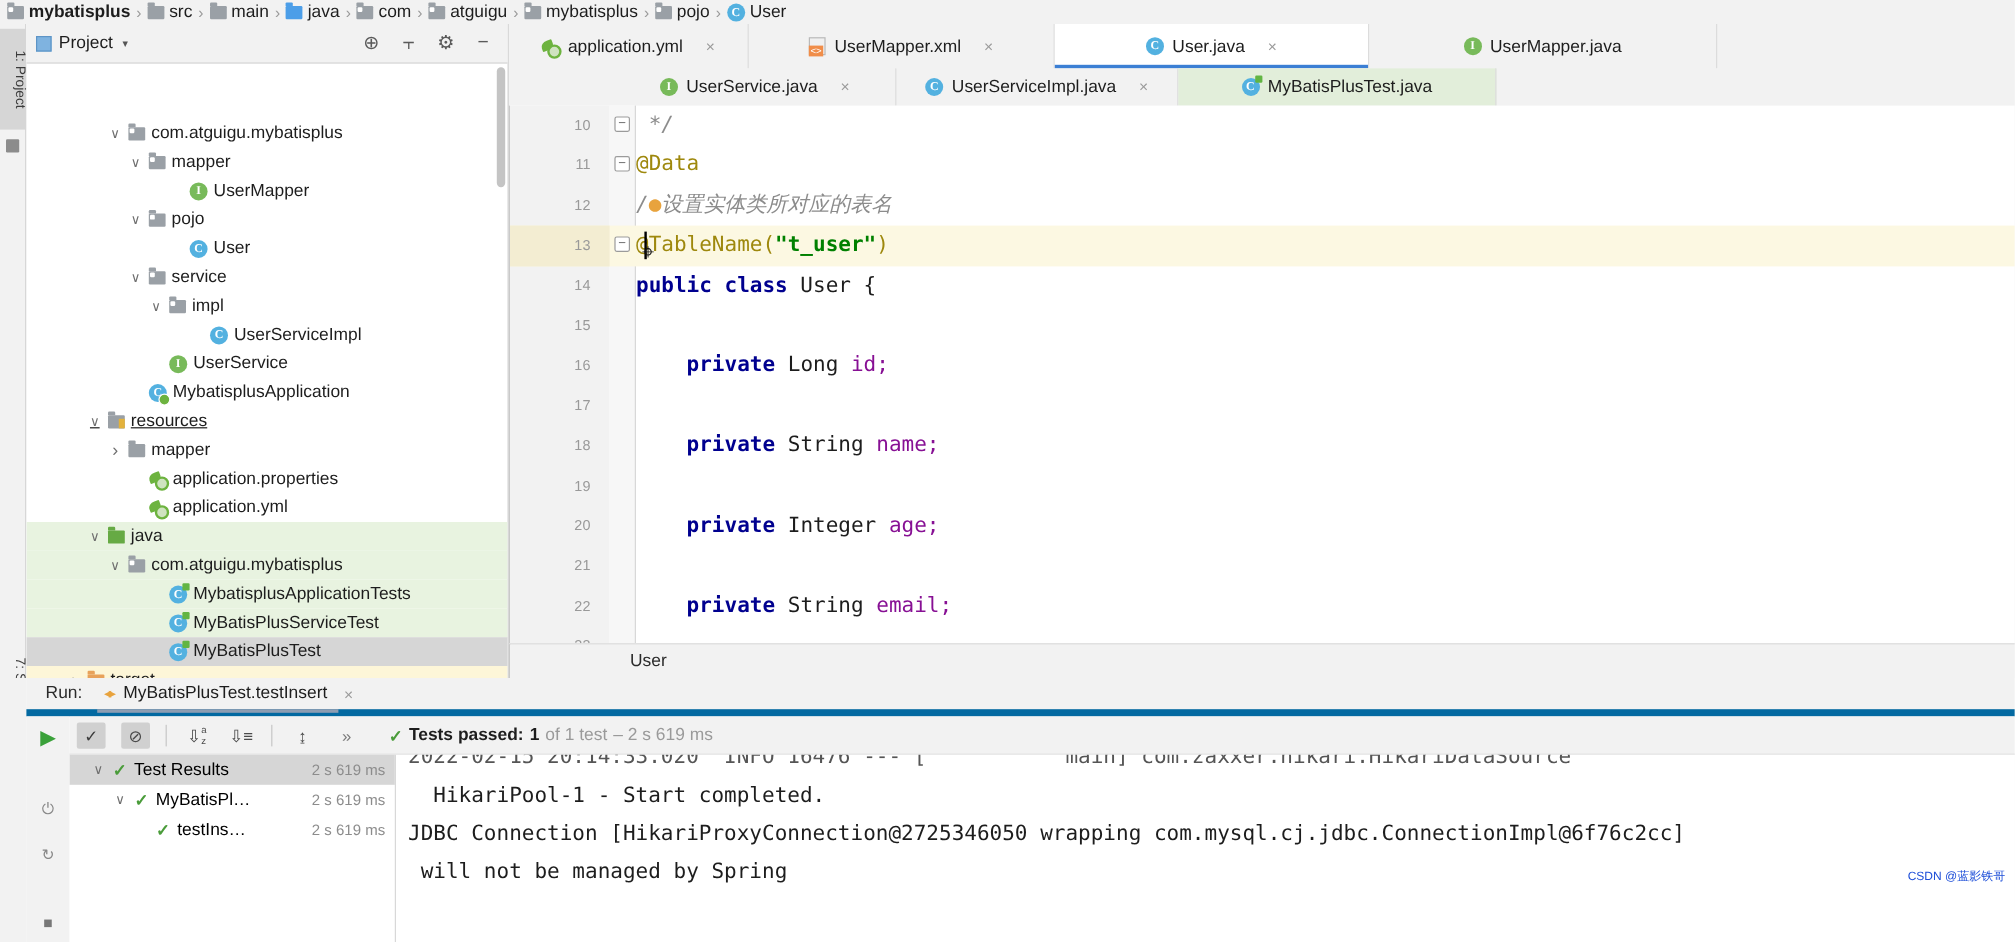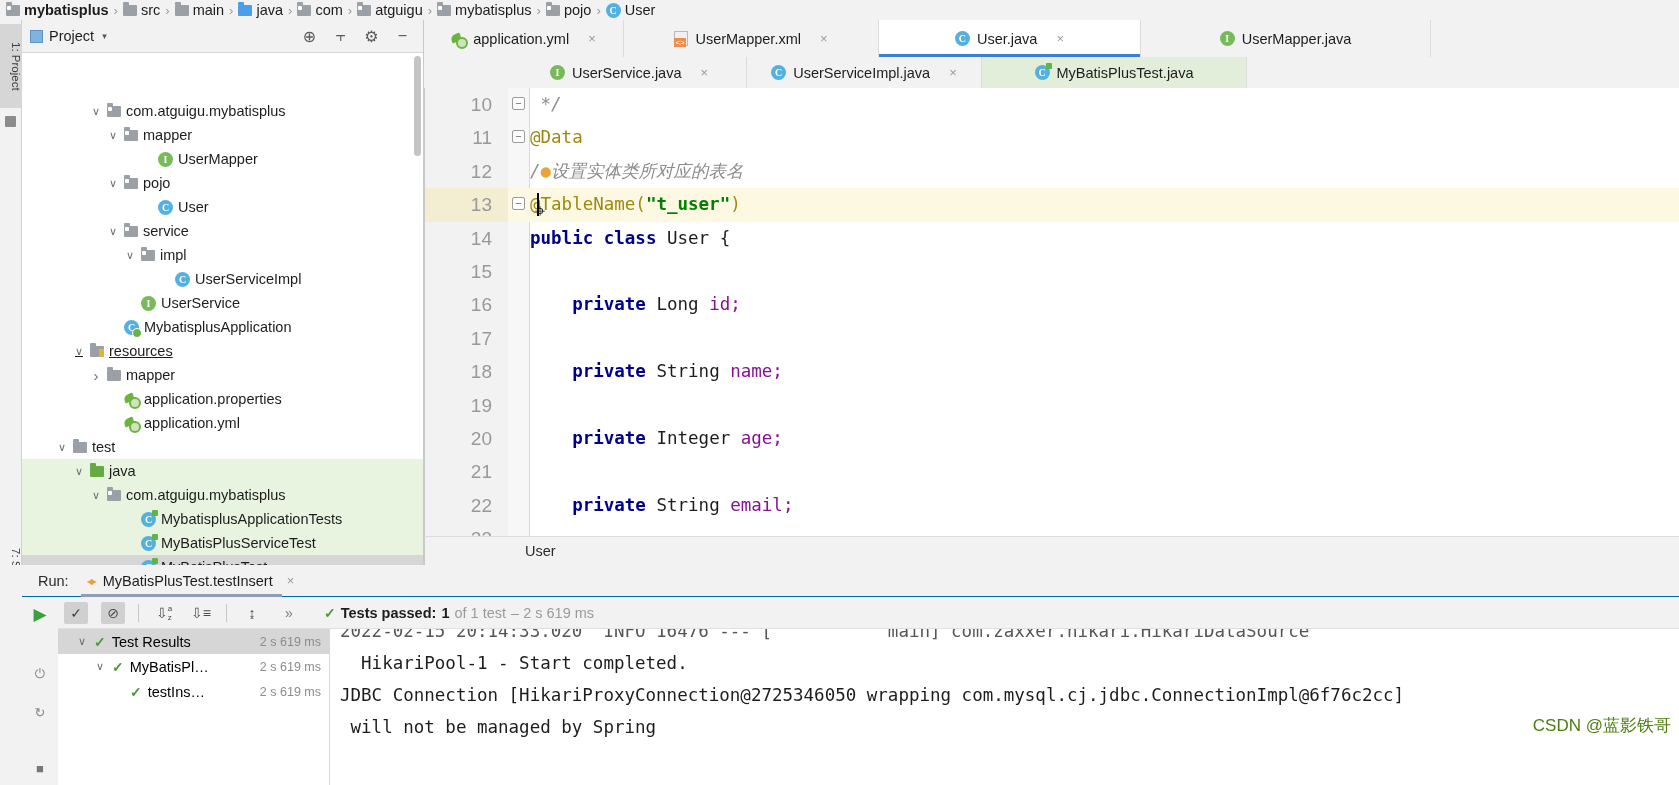--- a/index.html
+++ b/index.html
@@ -128,21 +128,21 @@
   
   .editor { position:absolute; left:424px; top:88px; width:1255px; height:448px; background:#fff;
             border-left:1px solid #c9c9c9; }
   .gutter { position:absolute; left:0; top:0; width:83px; height:100%; background:#f2f2f2; }
   .fold-col { position:absolute; left:83px; top:0; width:22px; height:100%; background:#f7f7f7;
               border-right:1px solid #d8d8d8;}
   .line { position:relative; height:33.4px; font-family:"DejaVu Sans Mono", monospace; font-size:17.5px; }
   .line.hl { background:#fcf8e2; }
   .line.hl .gnum { background:#f3edd2; }
   .gnum { position:absolute; left:0; width:83px; text-align:right; padding-right:16px;
-          color:#999999; font-size:19px; line-height:33.4px; font-family:"Liberation Sans", sans-serif; }
+          color:#999999; font-size:12px; line-height:33.4px; font-family:"Liberation Sans", sans-serif; }
   .ctext { position:absolute; left:105px; line-height:33.4px; white-space:pre; }
   .fold { position:absolute; left:87px; top:9px; width:13px; height:13px;
           border:1px solid #9b9b9b; border-radius:2px; background:#fff; color:#6a6a6a;
           font-size:11px; line-height:11px; text-align:center; font-family:"Liberation Sans",sans-serif;}
 
   .kw   { color:#00008f; font-weight:bold; }
   .ann  { color:#9e880d; }
   .str  { color:#008000; font-weight:bold; }
   .fld  { color:#871094; font-weight:normal; }
   .typ  { color:#1d1d1d; }
@@ -152,21 +152,21 @@
   .caret { position:absolute; width:2px; height:23px; background:#000; top:5px; }
   .mouse-cursor { position:absolute; color:#111; font-size:18px; font-family:"DejaVu Sans", sans-serif;}
 
   .editor-status { position:absolute; left:424px; top:536px; width:1255px; height:29px;
      background:#f2f2f2; border-top:1px solid #dcdcdc; border-left:1px solid #c9c9c9;
      display:flex; align-items:center; padding-left:100px; font-size:14.5px; color:#2b2b2b;}
 
   
   .run-panel { position:absolute; left:22px; top:565px; width:1657px; height:220px; background:#fff; }
   .run-header { height:32px; background:#f2f2f2; display:flex; align-items:center;
-                padding-left:16px; gap:12px; border-bottom:1px solid #0369a1;}
+                padding-left:16px; gap:12px; border-bottom:6px solid #0369a1;}
   .run-label { font-size:14.5px; color:#2b2b2b; }
   .run-tab { display:flex; align-items:center; gap:8px; font-size:14.5px; color:#1d1d1d; position:relative;
              height:32px; padding:0 6px;}
   .run-tab::after { content:""; position:absolute; left:0; right:18px; bottom:0; height:3px; background:#8d9db2; }
   .run-tab .x { color:#9a9a9a; font-size:13px; margin-left:6px;}
   .play-lr { color:#e8a33d; font-size:12px; letter-spacing:-2px; }
 
   .run-body { position:absolute; left:0; top:32px; right:0; bottom:0; display:flex; }
   .run-toolbar-v { width:36px; background:#f2f2f2; display:flex; flex-direction:column;
                    align-items:center; padding-top:6px; gap:16px; }
@@ -185,21 +185,21 @@
   .run-split { flex:1; display:flex; }
   .test-tree { width:272px; background:#fff; border-right:1px solid #d8d8d8; font-size:14.5px;}
   .tt-node { display:flex; align-items:center; height:25px; gap:6px; padding-left:4px; white-space:nowrap;}
   .tt-node.sel { background:#d6d6d6; }
   .tt-time { color:#8c8c8c; font-size:12.5px; margin-left:auto; padding-right:8px;}
   .console { flex:1; background:#fff; padding-left:10px; overflow:hidden;
              font-family:"DejaVu Sans Mono", monospace; font-size:17.5px; color:#1d1d1d; }
   .cline { height:32px; line-height:32px; white-space:pre; }
   .cline.clip { color:#4a4a4a; }
 
-  .watermark { position:absolute; right:8px; bottom:48px; font-size:17px; color:#4d7c0f; }
+  .watermark { position:absolute; right:8px; bottom:48px; font-size:10px; color:#1d4ed8; }
   .run-left-strip { position:absolute; left:0; top:565px; width:22px; height:220px; background:#f2f2f2; }
 </style>
 </head>
 <body>
 
 <div class="app">
 
   <div class="breadcrumb" id="breadcrumb-root">
       <span class="crumb root">
         <span class="ic ic-folder mod" style="background: rgb(154, 160, 166);"></span>
@@ -333,25 +333,20 @@
         </div>
         <div class="tnode" style="padding-left: 85px;">
           <span class="arr"></span>
           <span class="ic ic-yml"></span>
           <span class="tlabel">application.properties</span>
         </div>
         <div class="tnode" style="padding-left: 85px;">
           <span class="arr"></span>
           <span class="ic ic-yml"></span>
           <span class="tlabel">application.yml</span>
-        </div>
-        <div class="tnode" style="padding-left: 34px;">
-          <span class="arr down"></span>
-          <span class="ic ic-folder"></span>
-          <span class="tlabel">test</span>
         </div>
         <div class="tnode sel-green" style="padding-left: 51px;">
           <span class="arr down"></span>
           <span class="ic ic-folder green"></span>
           <span class="tlabel">java</span>
         </div>
         <div class="tnode sel-green" style="padding-left: 68px;">
           <span class="arr down"></span>
           <span class="ic ic-folder mod"></span>
           <span class="tlabel">com.atguigu.mybatisplus</span>

